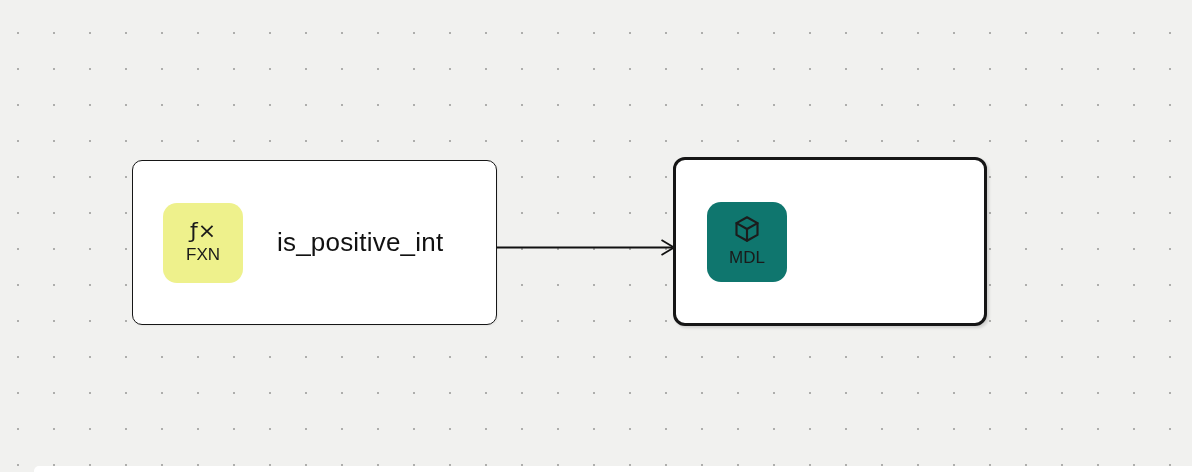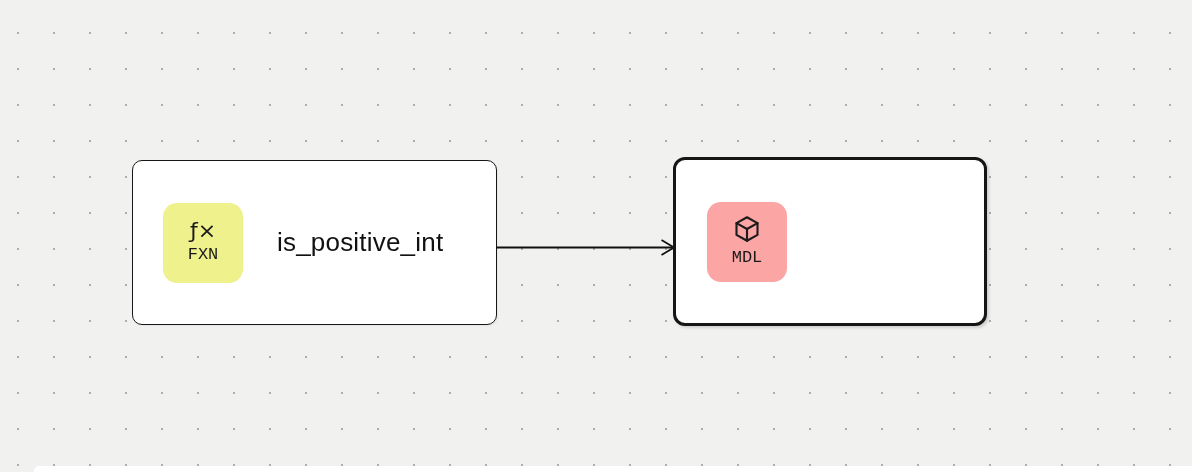--- a/index.html
+++ b/index.html
@@ -69,21 +69,21 @@
     justify-content: center;
     flex: 0 0 auto;
   }
   .badge-symbol {
     font-family: "DejaVu Sans", sans-serif;
     font-size: 22px;
     line-height: 1.15;
     color: #1a1a1a;
   }
   .badge-tag {
-    font-family: Liberation Mono, monospace;
+    font-family: Liberation Sans, sans-serif;
     font-size: 17px;
     line-height: 1.35;
     color: #1a1a1a;
   }
   .cube-icon {
     width: 30px;
     height: 30px;
     margin-bottom: 3px;
   }
   .cube-icon path {
@@ -124,21 +124,21 @@
 
   <div class="node node--function">
     <div class="badge" style="background-color: rgb(238, 241, 140);">
       <span class="badge-symbol">ƒ×</span>
       <span class="badge-tag">FXN</span>
     </div>
     <span class="node-label">is_positive_int</span>
   </div>
 
   <div class="node node--model">
-    <div class="badge" style="background-color: #fca5a5; align-items: center;">
+    <div class="badge" style="background-color: #0f766e; align-items: center;">
       <svg class="cube-icon" viewBox="0 0 24 24">
         <path d="M12 2.6 L20.4 7.3 L12 12 L3.6 7.3 Z"></path>
         <path d="M3.6 7.3 L3.6 16.7 L12 21.4 L12 12"></path>
         <path d="M20.4 7.3 L20.4 16.7 L12 21.4"></path>
       </svg>
       <span class="badge-tag">MDL</span>
     </div>
   </div>
 
   <div class="bottom-panel"></div>

